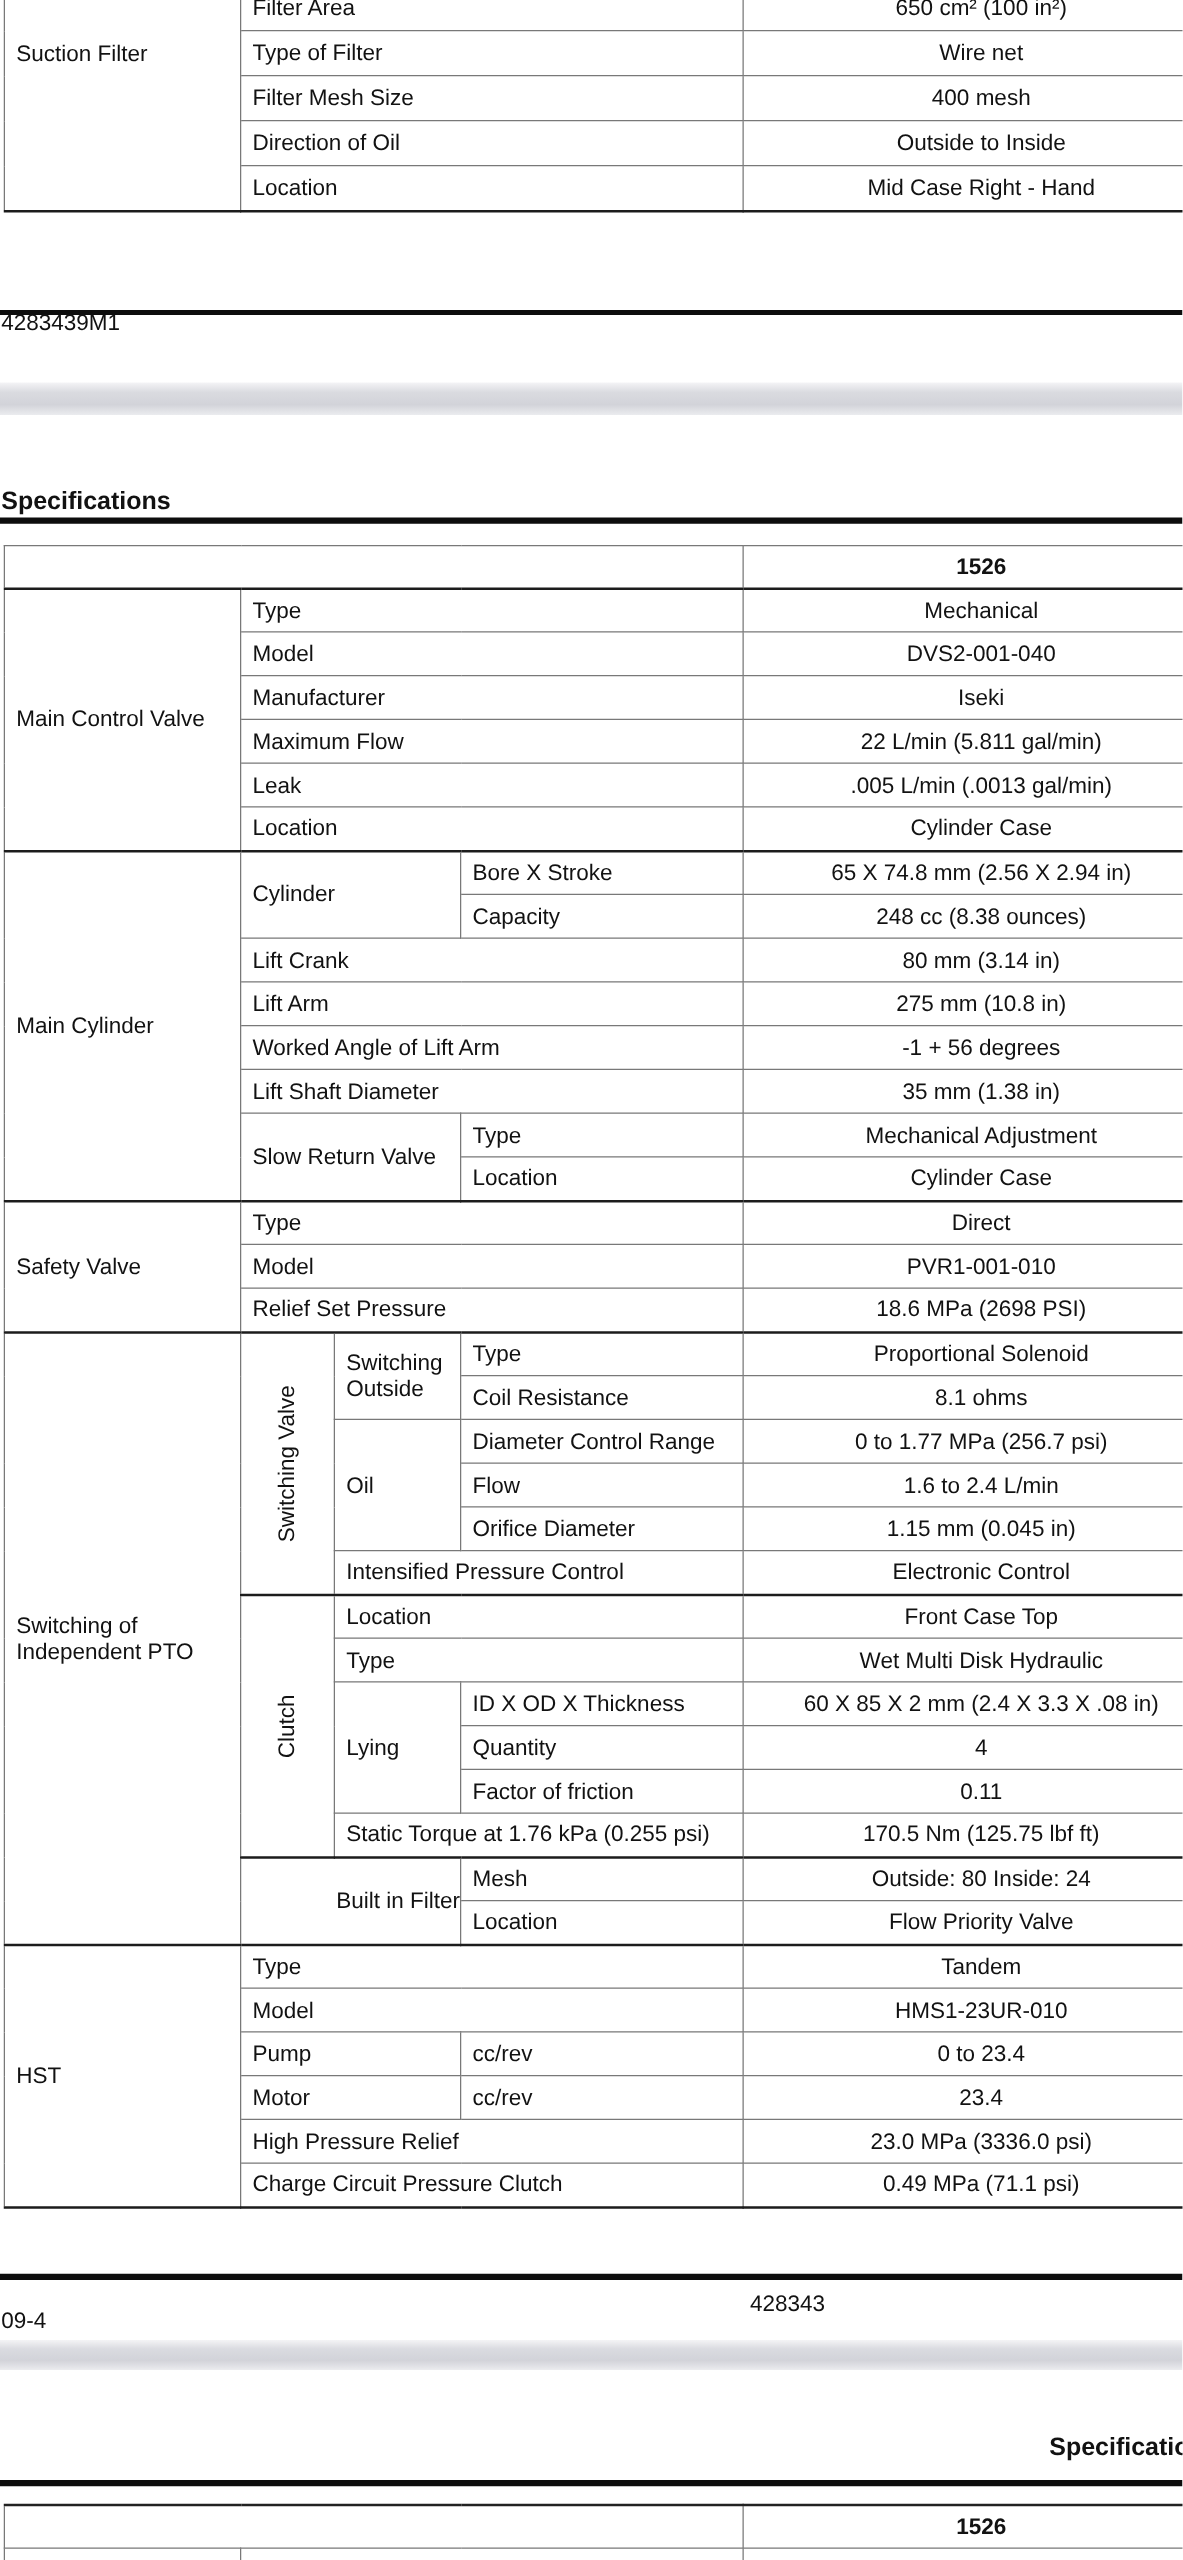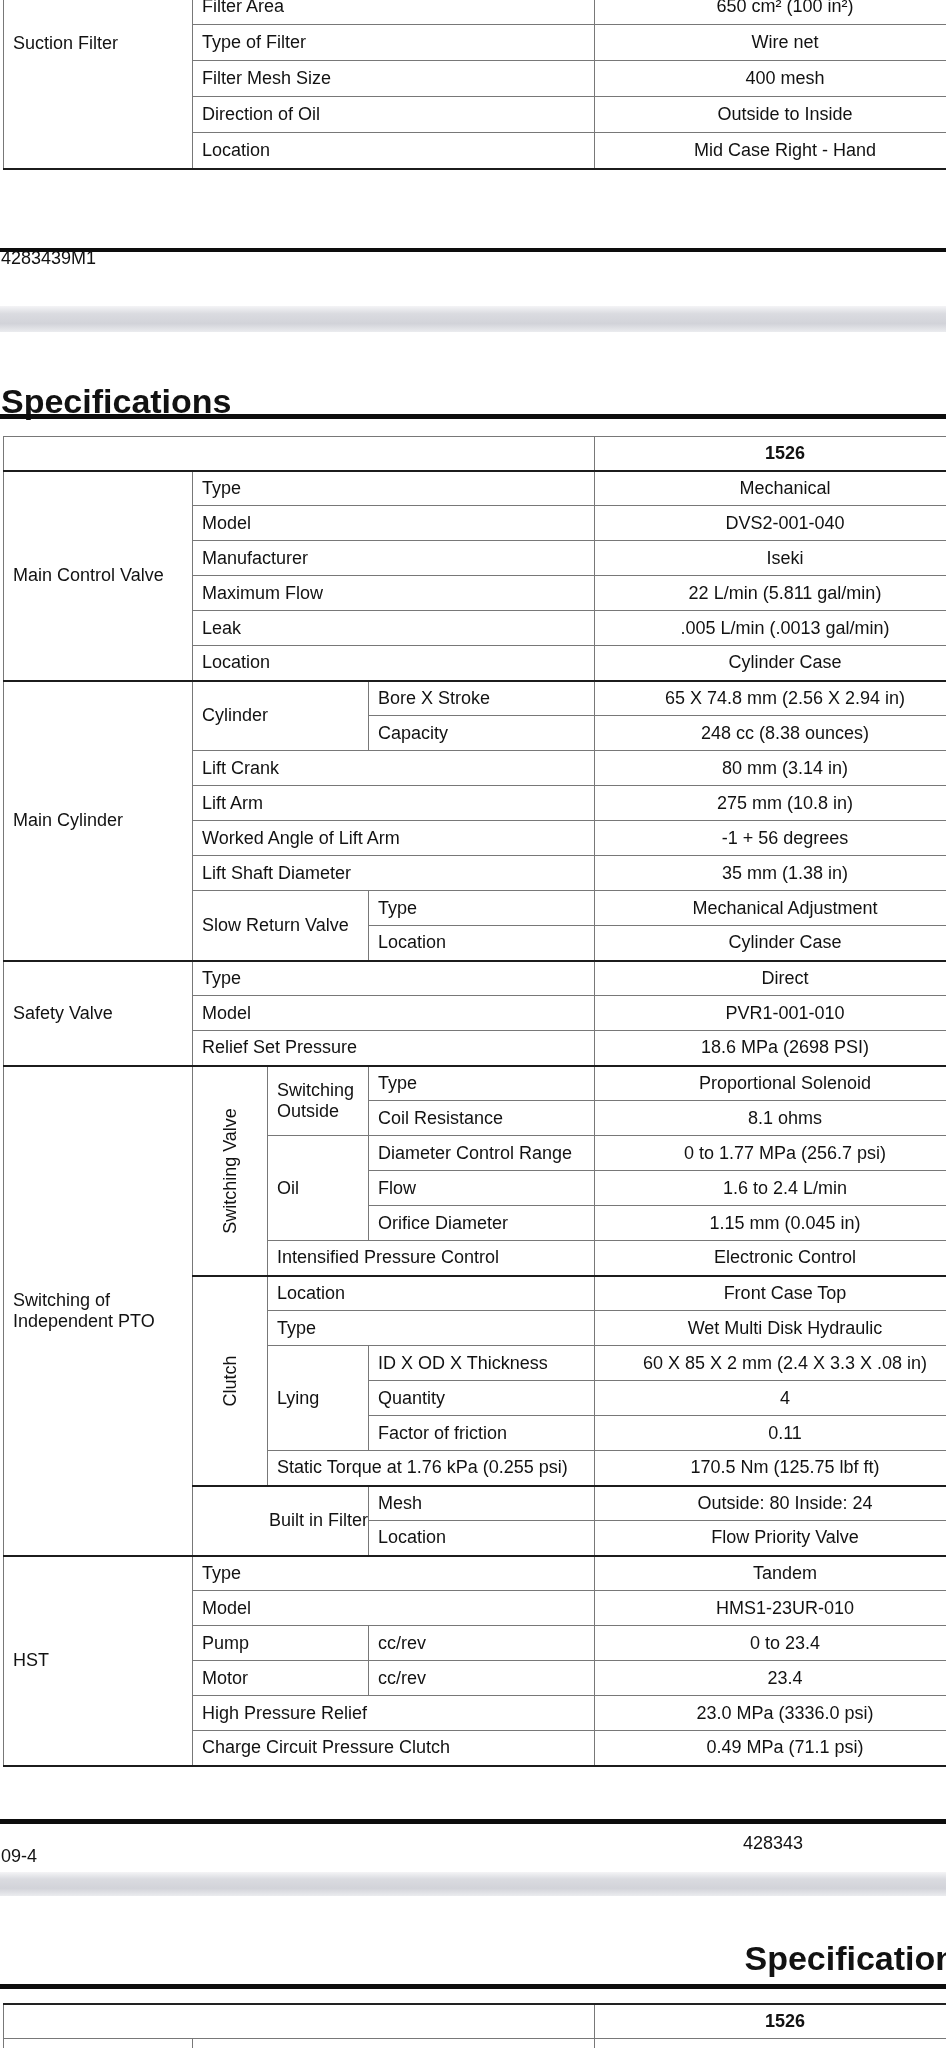--- a/index.html
+++ b/index.html
@@ -34,21 +34,21 @@
   #next-table{left:3px;top:2003px;border-left:1px solid #3a3a3a;border-top:2px solid #222222}
   #next-table tr{height:34px}
   #next-table tr.prow{height:35px}
   .suction-grp{position:relative}
   .suction-grp > span{position:absolute;top:44px;left:9px;white-space:nowrap}
   .rule{position:absolute;left:0;width:946px;background:#0d0d0d}
   .graybar{
     position:absolute;left:0;width:946px;height:26px;
     background:linear-gradient(180deg,#f4f4f6 0%,#dadbe0 30%,#d2d3d9 68%,#ebecef 100%);
   }
-  .heading{position:absolute;font-size:34px;font-weight:bold;white-space:nowrap;line-height:28px}
+  .heading{position:absolute;font-size:20px;font-weight:bold;white-space:nowrap;line-height:28px}
   .small-text{position:absolute;font-size:18px;white-space:nowrap;line-height:20px}
   .wrap2{white-space:normal}
 </style>
 </head>
 <body>
 
 <table id="top-table">
   <colgroup>
       <col style="width:189px">
       <col style="width:402px">
@@ -271,21 +271,21 @@
       </tr>
   <tr>
         <td class="lbl" colspan="3">Charge Circuit Pressure Clutch</td>
         <td class="val">0.49 MPa (71.1 psi)</td>
       </tr>
 </tbody>
   </table>
 
 <div class="rule" style="top:1819px;height:5px"></div>
 <div class="small-text" style="left:1px;top:1846px">09-4</div>
-<div class="small-text" style="left:600px;top:1833px;width:346px;text-align:center">428343</div>
+<div class="small-text" style="left:600px;top:1833px;width:346px;text-align:left">428343</div>
 <div class="graybar" style="top:1872px;height:24px"></div>
 
 <div class="heading" style="left:600px;top:1944px;width:375px;text-align:right">Specifications</div>
 <div class="rule" style="top:1984px;height:5px"></div>
 
 <table id="next-table">
   <colgroup>
     <col style="width:189px">
       <col style="width:75px">
       <col style="width:101px">

